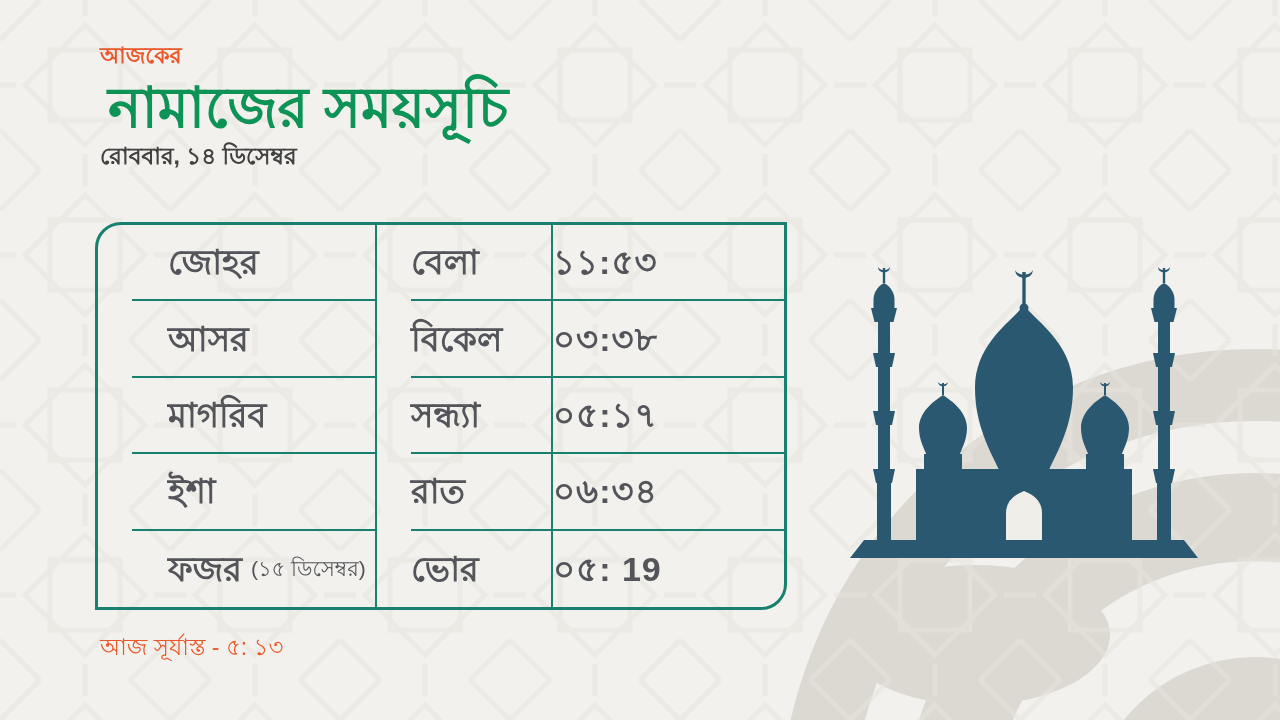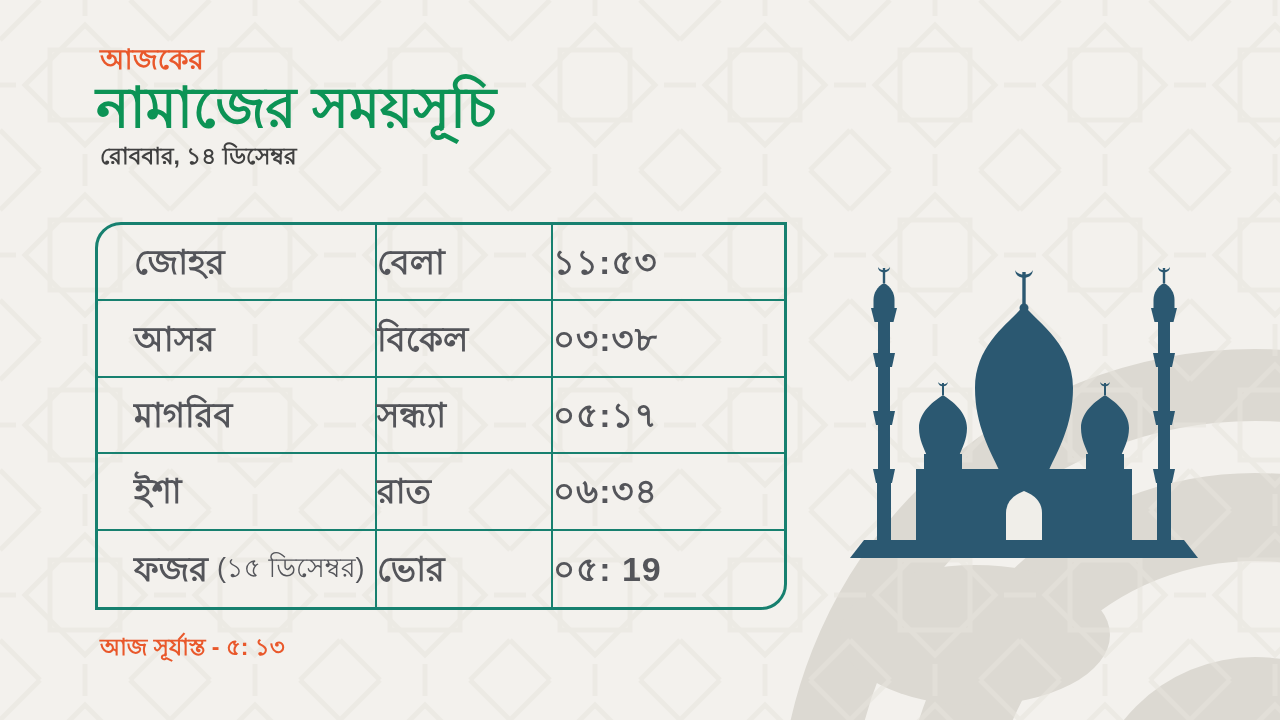--- a/index.html
+++ b/index.html
@@ -10,24 +10,24 @@
   .canvas{
     position:relative;width:1280px;height:720px;overflow:hidden;
     background:#f3f1ed;
   }
   .bg-svg{position:absolute;inset:0;display:block;}
   .mosque-svg{position:absolute;left:850px;top:258px;width:348px;height:302px;}
 
   
   .kicker{
     position:absolute;left:100px;top:42px;
-    font-size:28px;font-weight:700;color:#e9582b;line-height:1.25;
+    font-size:22px;font-weight:700;color:#e9582b;line-height:1.25;
   }
   .title{
-    position:absolute;left:96px;top:74px;margin:0;
+    position:absolute;left:108px;top:74px;margin:0;
     font-size:56px;font-weight:700;color:#0c9355;line-height:1.2;
   }
   .date-line{
     position:absolute;left:100px;top:142px;
     font-size:23px;font-weight:600;color:#404040;line-height:1.3;
   }
 
   
   .ptable{
     position:absolute;left:95px;top:222px;width:692px;height:388px;
@@ -37,30 +37,30 @@
     grid-template-rows:repeat(5,1fr);
     background:transparent;
   }
   .row{display:contents;}
   .cell{
     display:flex;align-items:center;
     font-size:34px;font-weight:600;color:#54555a;line-height:1.3;
     box-sizing:border-box;
   }
   .cell.name{justify-content:flex-start;padding-left:36px;}
-  .cell.br{border-right:2.5px solid #17806f;}
+  .cell.br{border-right:2.5px solid #17806f;margin-left:34px;}
   .cell.bb{border-bottom:2.5px solid #17806f;}
-  .cell .note{font-size:27px;font-weight:500;margin-left:9px;white-space:nowrap;}
+  .cell .note{font-size:21px;font-weight:500;margin-left:9px;white-space:nowrap;}
   .cell.time{letter-spacing:1px;}
 
   
   .footer{
     position:absolute;left:100px;top:633px;width:690px;
     display:flex;justify-content:space-between;
-    font-size:23px;font-weight:700;color:#e9582b;line-height:1.3;
+    font-size:23px;font-weight:400;color:#e9582b;line-height:1.3;
   }
 </style>
 </head>
 <body>
 
 <div class="canvas">
 
   <svg class="bg-svg" viewBox="0 0 1280 720" preserveAspectRatio="none" aria-hidden="true">
     <defs>
       <pattern id="geo" width="170" height="170" patternUnits="userSpaceOnUse">

